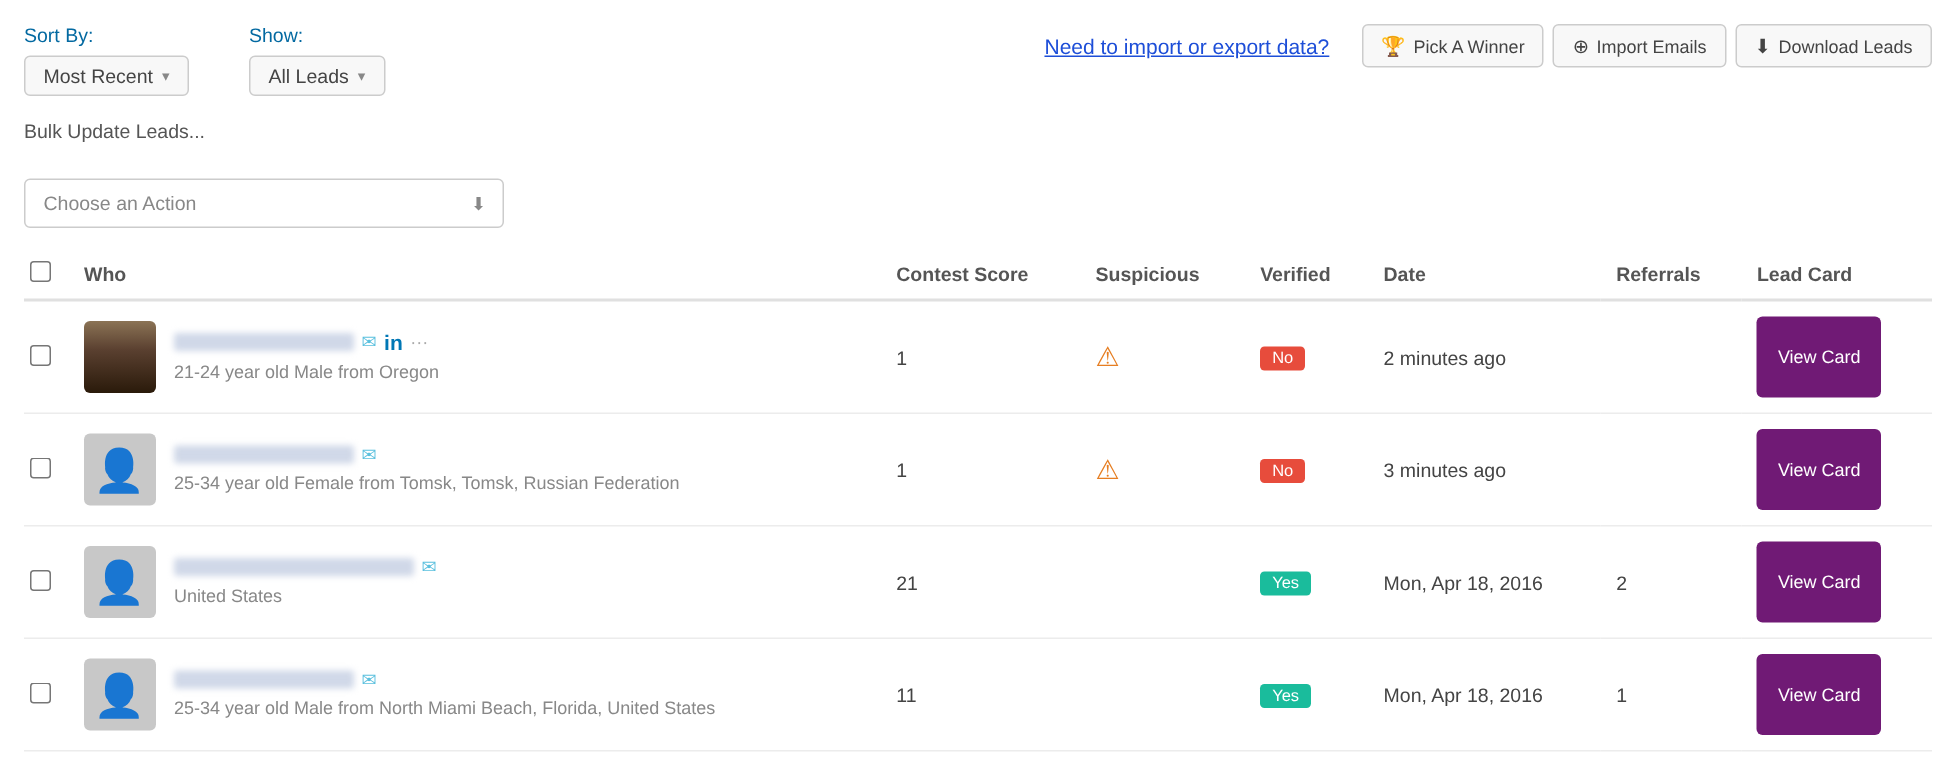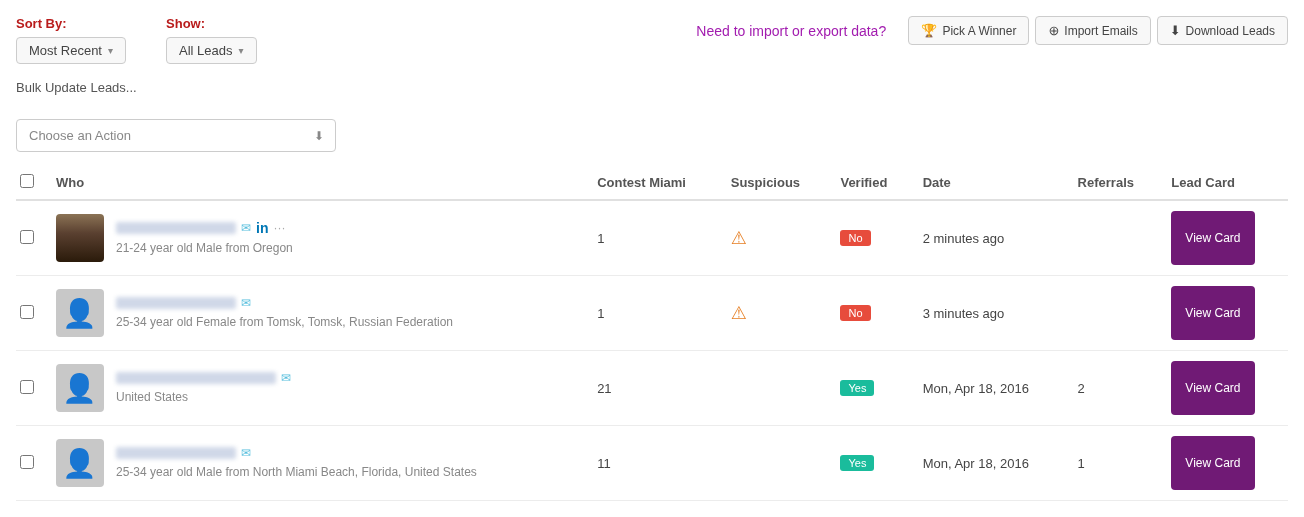--- a/index.html
+++ b/index.html
@@ -17,23 +17,23 @@
       margin-bottom: 16px;
     }
     .top-left {
       display: flex;
       gap: 40px;
       align-items: flex-start;
     }
     .sort-section label, .show-section label {
       display: block;
       font-size: 13px;
-      font-weight: 700;
+      font-weight: 400;
       margin-bottom: 6px;
-      color: #b91c1c;
+      color: #0369a1;
     }
     .dropdown-btn {
       display: inline-flex;
       align-items: center;
       gap: 6px;
       padding: 5px 12px;
       border: 1px solid #ccc;
       border-radius: 4px;
       background: #f8f8f8;
       cursor: pointer;
@@ -41,23 +41,24 @@
       color: #444;
     }
     .dropdown-btn .arrow { font-size: 10px; color: #888; }
     .top-right {
       display: flex;
       align-items: center;
       gap: 0;
     }
     .top-right-label {
       font-size: 14px;
-      color: #a21caf;
+      color: #1d4ed8;
       margin-right: 16px;
       font-weight: 400;
+      text-decoration: underline;
     }
     .action-btn {
       display: inline-flex;
       align-items: center;
       gap: 5px;
       padding: 6px 12px;
       border: 1px solid #ccc;
       border-radius: 4px;
       background: #f8f8f8;
       cursor: pointer;
@@ -258,21 +259,21 @@
   </div>
 </div>
 
 <table class="leads-table">
   <thead>
     <tr>
       <th>
         <input type="checkbox" style="">
       </th>
       <th>Who</th>
-      <th>Contest Miami</th>
+      <th>Contest Score</th>
       <th>Suspicious</th>
       <th>Verified</th>
       <th>Date</th>
       <th>Referrals</th>
       <th>Lead Card</th>
     </tr>
   </thead>
   <tbody id="leads-tbody">
   <tr>
         <td><input type="checkbox" style=""></td>

